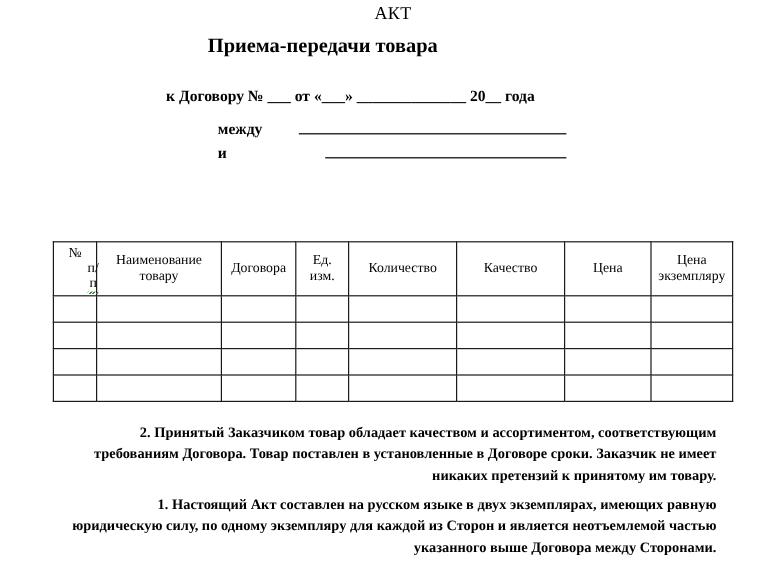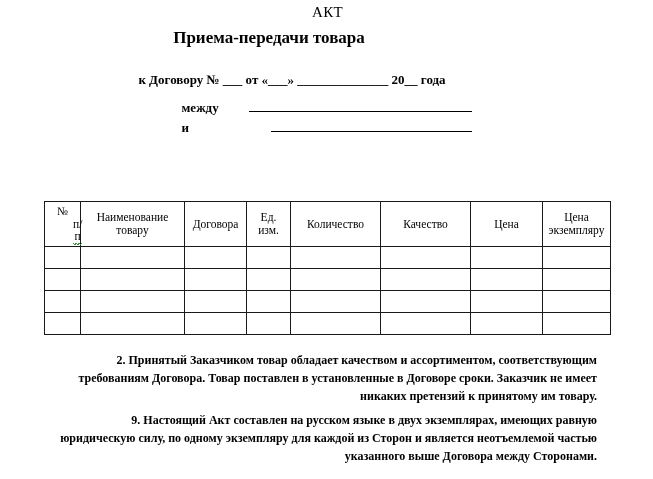--- a/index.html
+++ b/index.html
@@ -261,15 +261,15 @@
           <td></td>
           <td></td>
           <td></td>
           <td></td>
           <td></td>
         </tr>
       </tbody>
   </table>
 
   <div class="para p2">2. Принятый Заказчиком товар обладает качеством и ассортиментом, соответствующим требованиям Договора. Товар поставлен в установленные в Договоре сроки. Заказчик не имеет никаких претензий к принятому им товару.</div>
-  <div class="para p3">9. Настоящий Акт составлен на русском языке в двух экземплярах, имеющих равную юридическую силу, по одному экземпляру для каждой из Сторон и является неотъемлемой частью указанного выше Договора между Сторонами.</div>
+  <div class="para p3">1. Настоящий Акт составлен на русском языке в двух экземплярах, имеющих равную юридическую силу, по одному экземпляру для каждой из Сторон и является неотъемлемой частью указанного выше Договора между Сторонами.</div>
 
 </div>
 
 </body></html>

